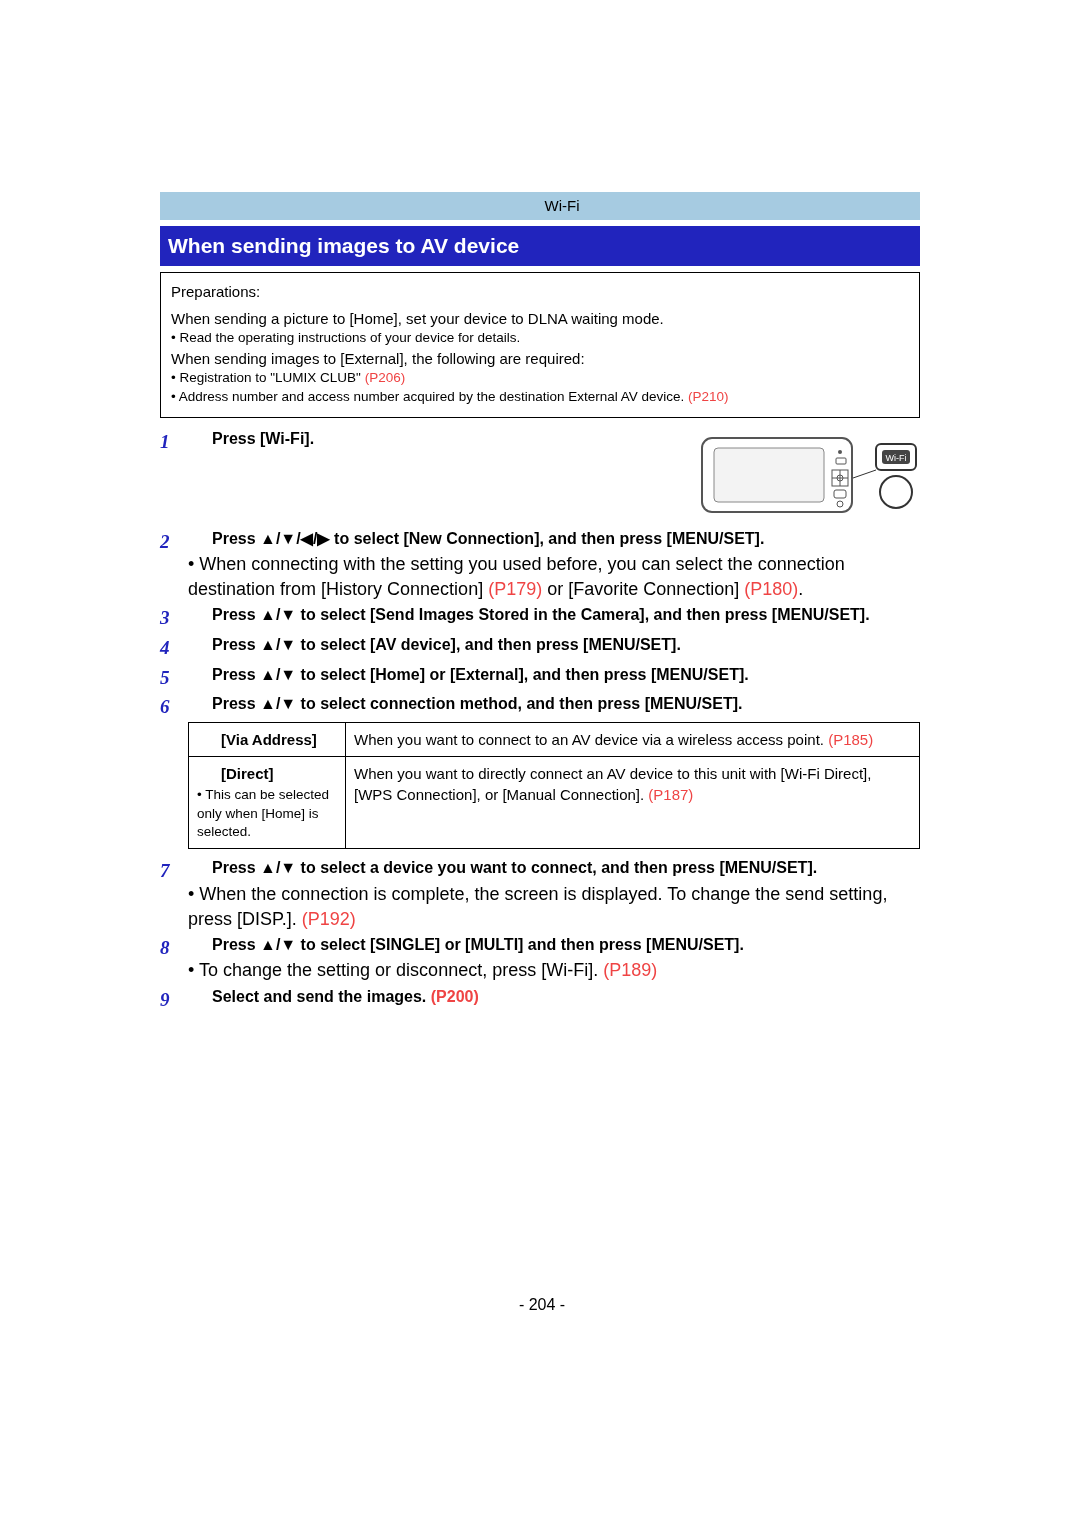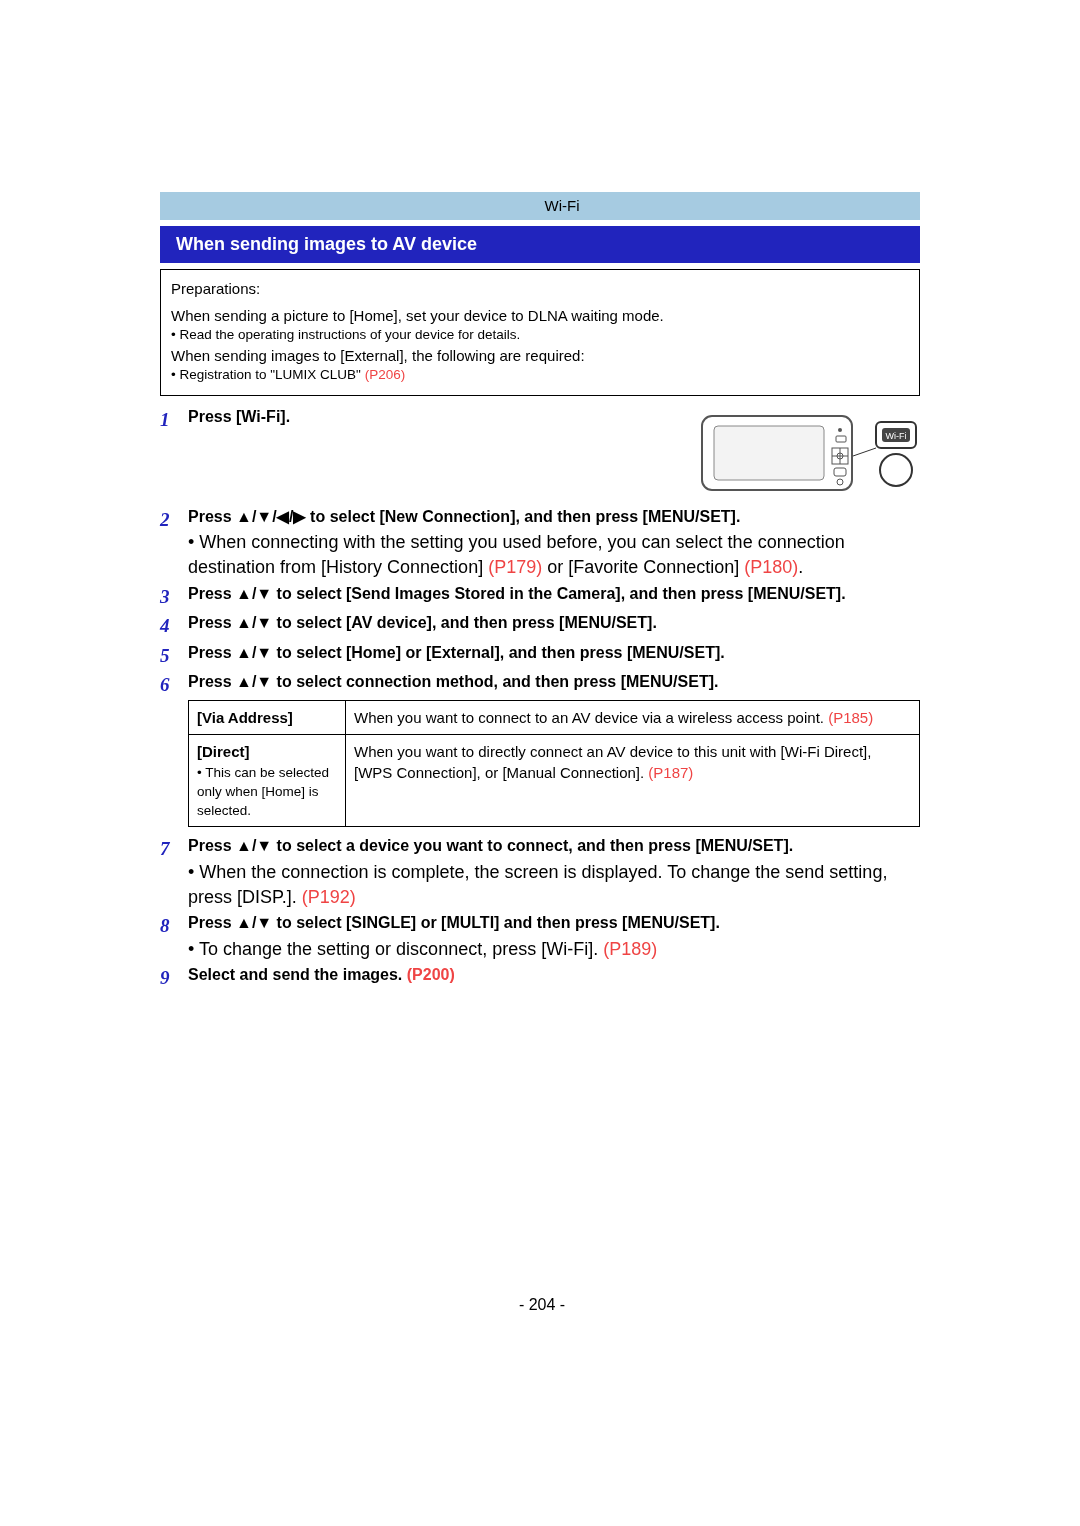--- a/index.html
+++ b/index.html
@@ -28,23 +28,23 @@
   .tab-label {
     flex: 1;
     background: #a6cbe1;
     text-align: center;
     font-size: 15px;
     line-height: 28px;
   }
   .section-heading {
     background: #2124bd;
     color: #fff;
-    font-size: 18px;
+    font-size: 21px;
     font-weight: bold;
-    padding: 8px 16px;
+    padding: 8px 8px;
     margin-top: 6px;
   }
   .prep-box {
     border: 1px solid #000;
     margin-top: 6px;
     padding: 8px 24px 10px 10px;
     font-size: 15px;
     line-height: 1.4;
   }
   .small {
@@ -71,20 +71,21 @@
     font-weight: bold;
     font-size: 19px;
     font-family: Georgia, 'Times New Roman', serif;
     padding-top: 1px;
   }
   .step-body {
     flex: 1;
   }
   .step-body b {
     font-weight: bold;
+    margin-left: 24px;
   }
   .note {
     font-size: 18px;
     margin-top: 2px;
   }
   .conn-table {
     border-collapse: collapse;
     width: 100%;
     margin: 6px 0 6px 0;
     font-size: 15px;
@@ -130,20 +131,23 @@
 
   <div class="section-heading">When sending images to AV device</div>
 
   <div class="prep-box">
     <div>Preparations:</div>
     <div style="margin-top:6px">When sending a picture to [Home], set your device to DLNA waiting mode.</div>
     <div class="small">• Read the operating instructions of your device for details.</div>
     <div>When sending images to [External], the following are required:</div>
     <div class="small">
       <span>• Registration to "LUMIX CLUB" </span><a class="link">(P206)</a>
+    </div>
+    <div class="small">
+      <span>• Address number and access number acquired by the destination External AV device. </span><a class="link">(P210)</a>
     </div>
   </div>
 
   <div class="steps">
 
     <div class="step">
       <div class="step-num">1</div>
       <div class="step-body">
         <div class="camera-area">
           <svg class="camera-svg" width="220" height="86" viewBox="0 0 220 86">

